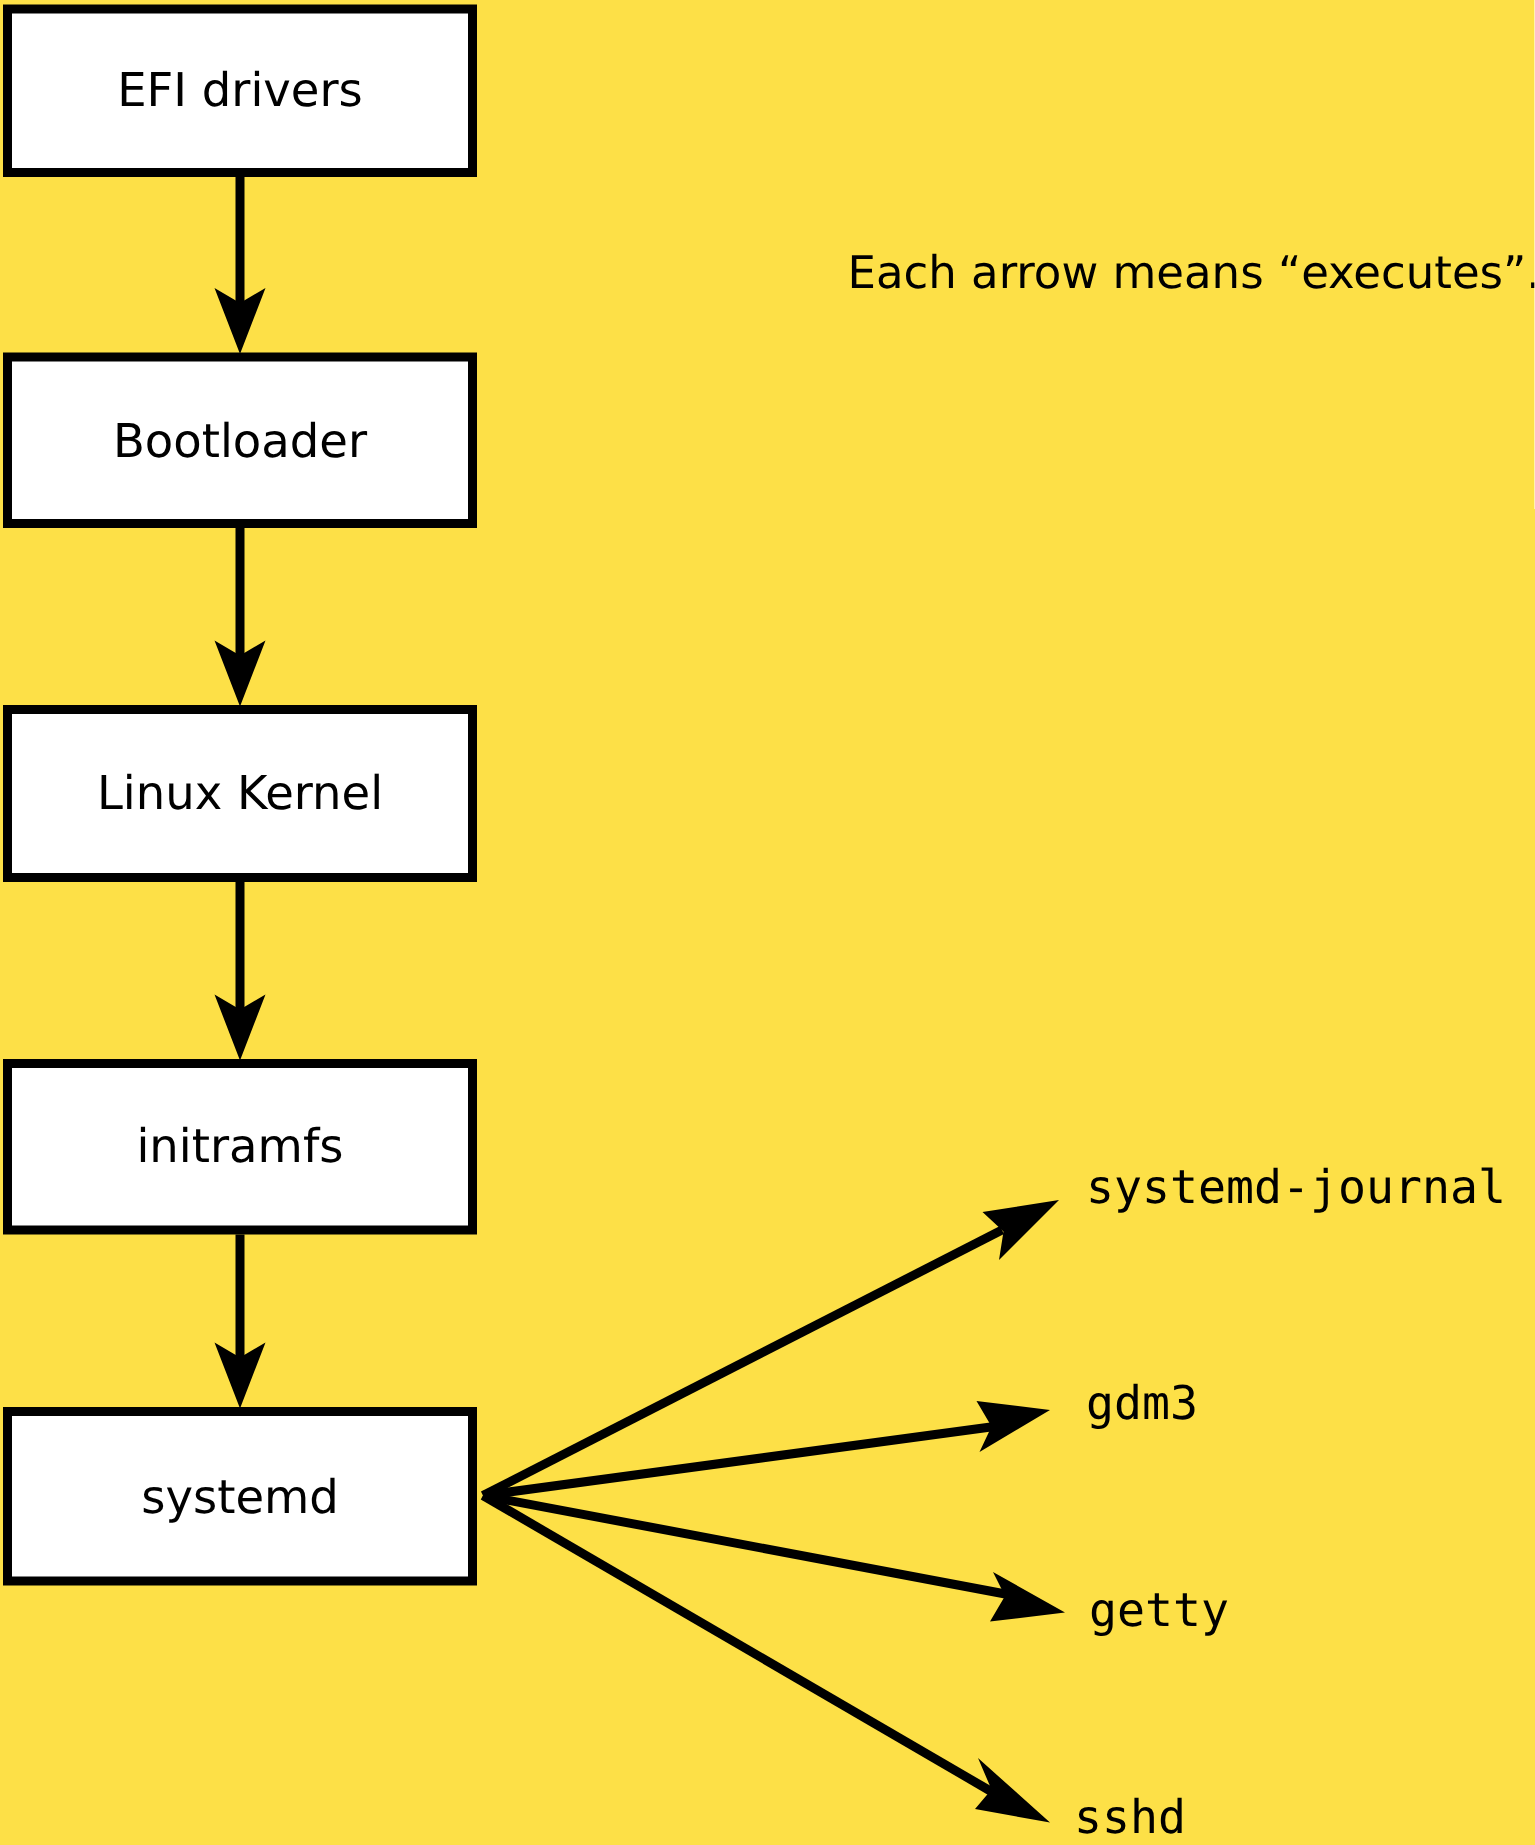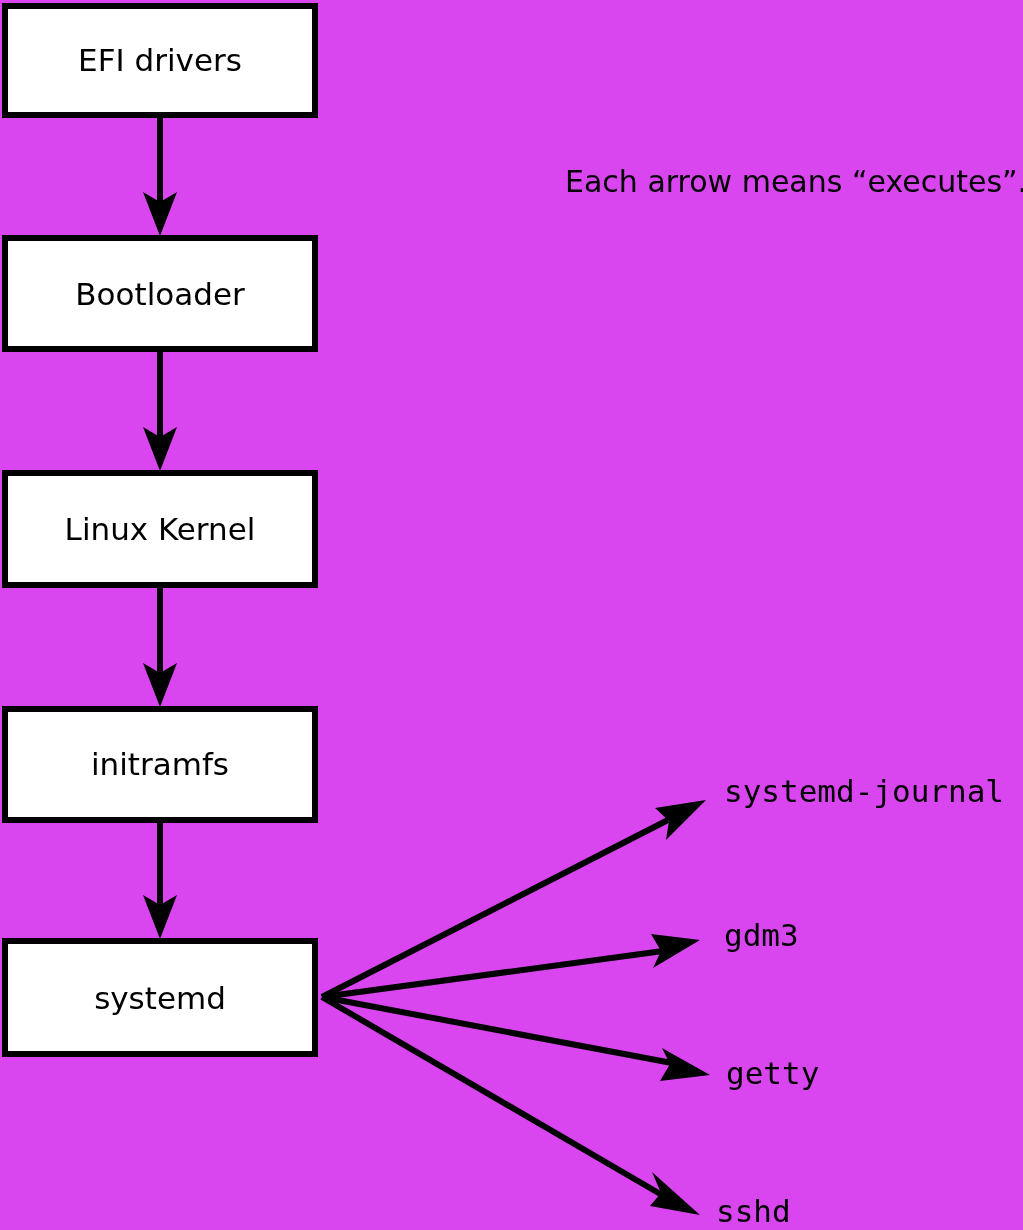--- a/index.html
+++ b/index.html
@@ -10,21 +10,21 @@
   body {
     width: 1023px;
     height: 1230px;
     overflow: hidden;
     font-family: "DejaVu Sans", sans-serif;
   }
   #diagram-root {
     position: relative;
     width: 1023px;
     height: 1230px;
-    background: #d946ef;
+    background: #fde047;
   }
   #diagram-svg {
     position: absolute;
     top: 0;
     left: 0;
     width: 1023px;
     height: 1230px;
     display: block;
   }
   .box-rect {

